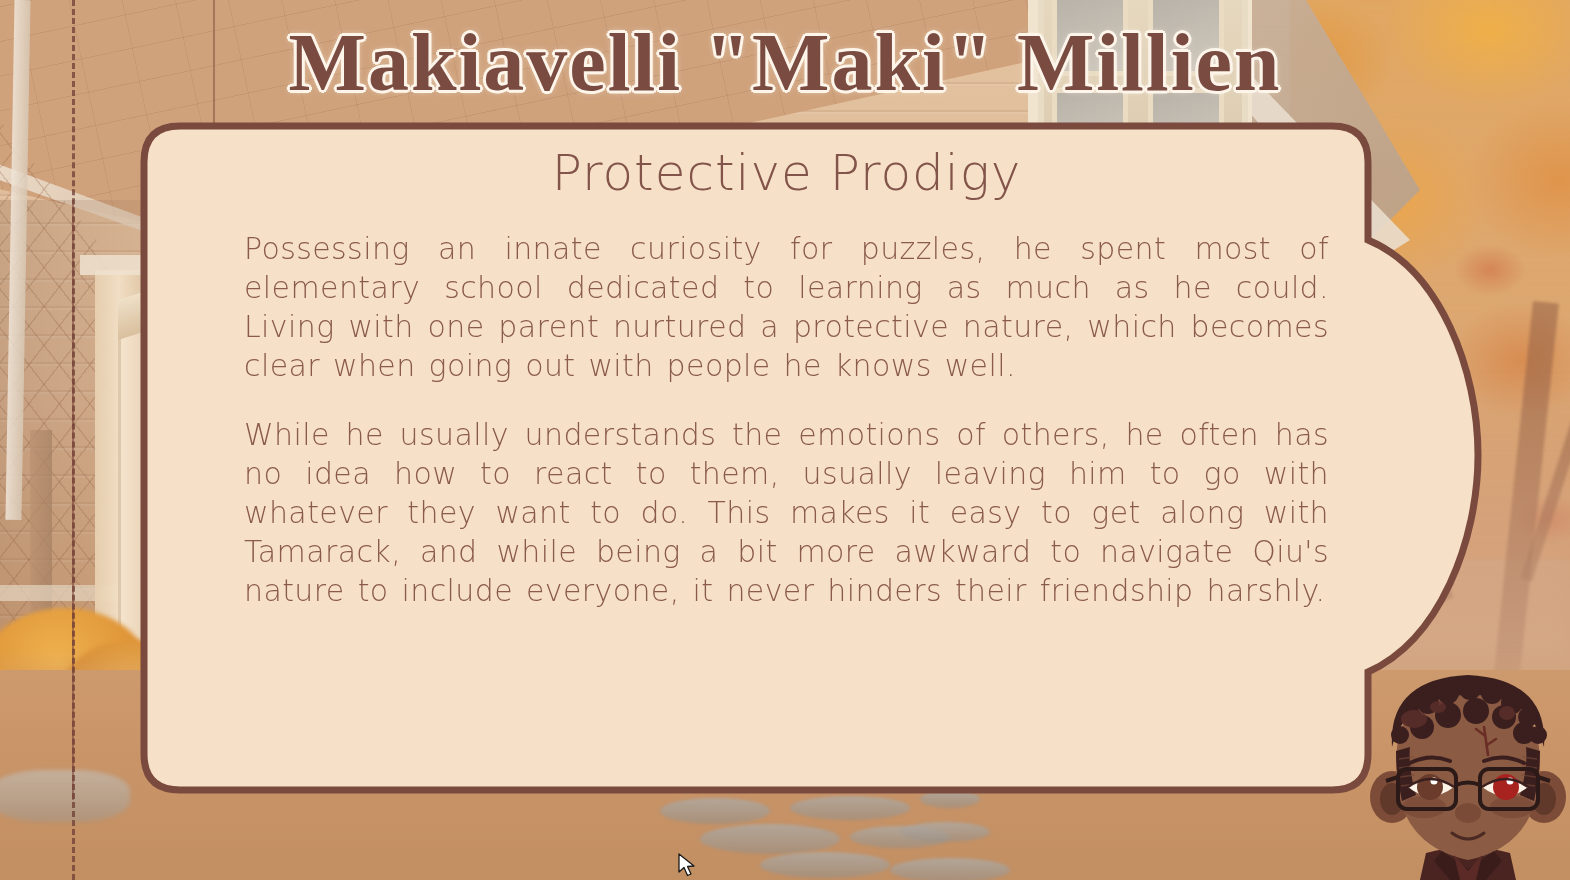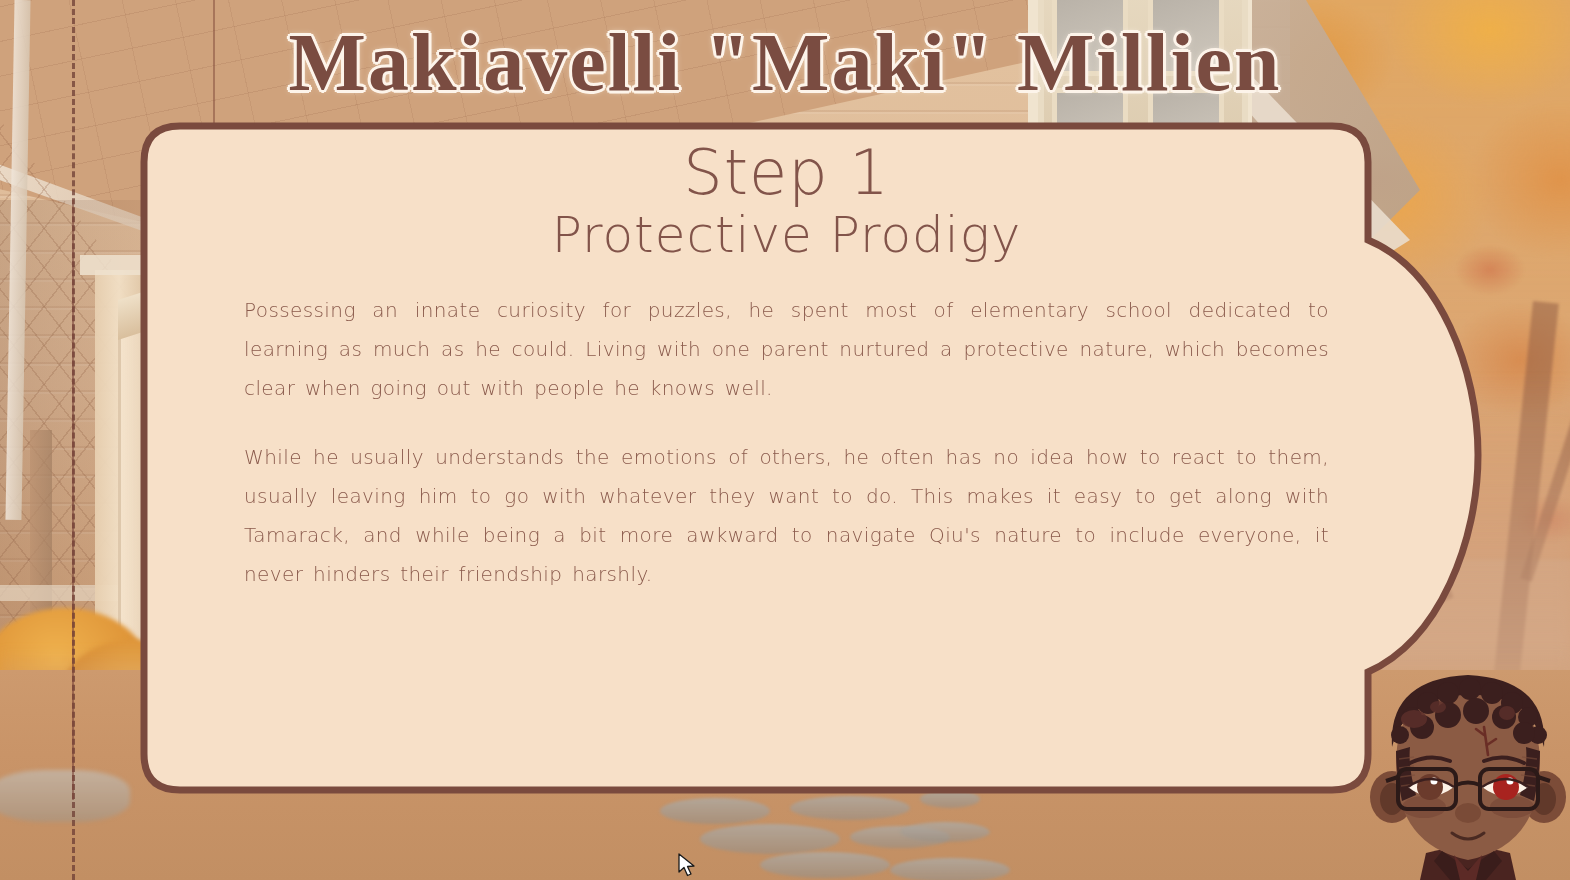--- a/index.html
+++ b/index.html
@@ -229,21 +229,21 @@
     font-weight:300;
     color:#82544a;
     letter-spacing:1px;
   }
   .step-num{font-size:62px;line-height:1.0;}
   .step-name{font-size:50px;line-height:1.25;}
   .body-text{
     margin-top:24px;
     font-family:"DejaVu Sans",sans-serif;
     font-weight:300;
-    font-size:20px;
+    font-size:30px;
     line-height:39px;
     color:#8a5a4c;
     text-align:justify;
     word-spacing:3px;
     letter-spacing:.4px;
   }
   .body-text p{margin:0 0 30px 0;}
   .body-text p:last-child{margin-bottom:0;}
 
   
@@ -332,21 +332,20 @@
                C 1300 150 1338 250 1338 335
                C 1338 420 1300 520 1228 552
                L 1228 634
                Q 1228 670 1192 670
                L 40 670
                Q 4 670 4 634
                Z" fill="#f7e0c8" stroke="#7a4a3e" stroke-width="7"></path>
     </svg>
 
     <div class="dialog-content">
-      <div class="step-line step-num">Step 1</div>
       <div class="step-line step-name">Protective Prodigy</div>
       <div class="body-text">
         <p>Possessing an innate curiosity for puzzles, he spent most of elementary school dedicated to learning as much as he could. Living with one parent nurtured a protective nature, which becomes clear when going out with people he knows well.</p>
         <p>While he usually understands the emotions of others, he often has no idea how to react to them, usually leaving him to go with whatever they want to do. This makes it easy to get along with Tamarack, and while being a bit more awkward to navigate Qiu's nature to include everyone, it never hinders their friendship harshly.</p>
       </div>
     </div>
   </div>
 
   <div class="portrait">
     <svg width="204" height="225" viewBox="0 0 204 225">

